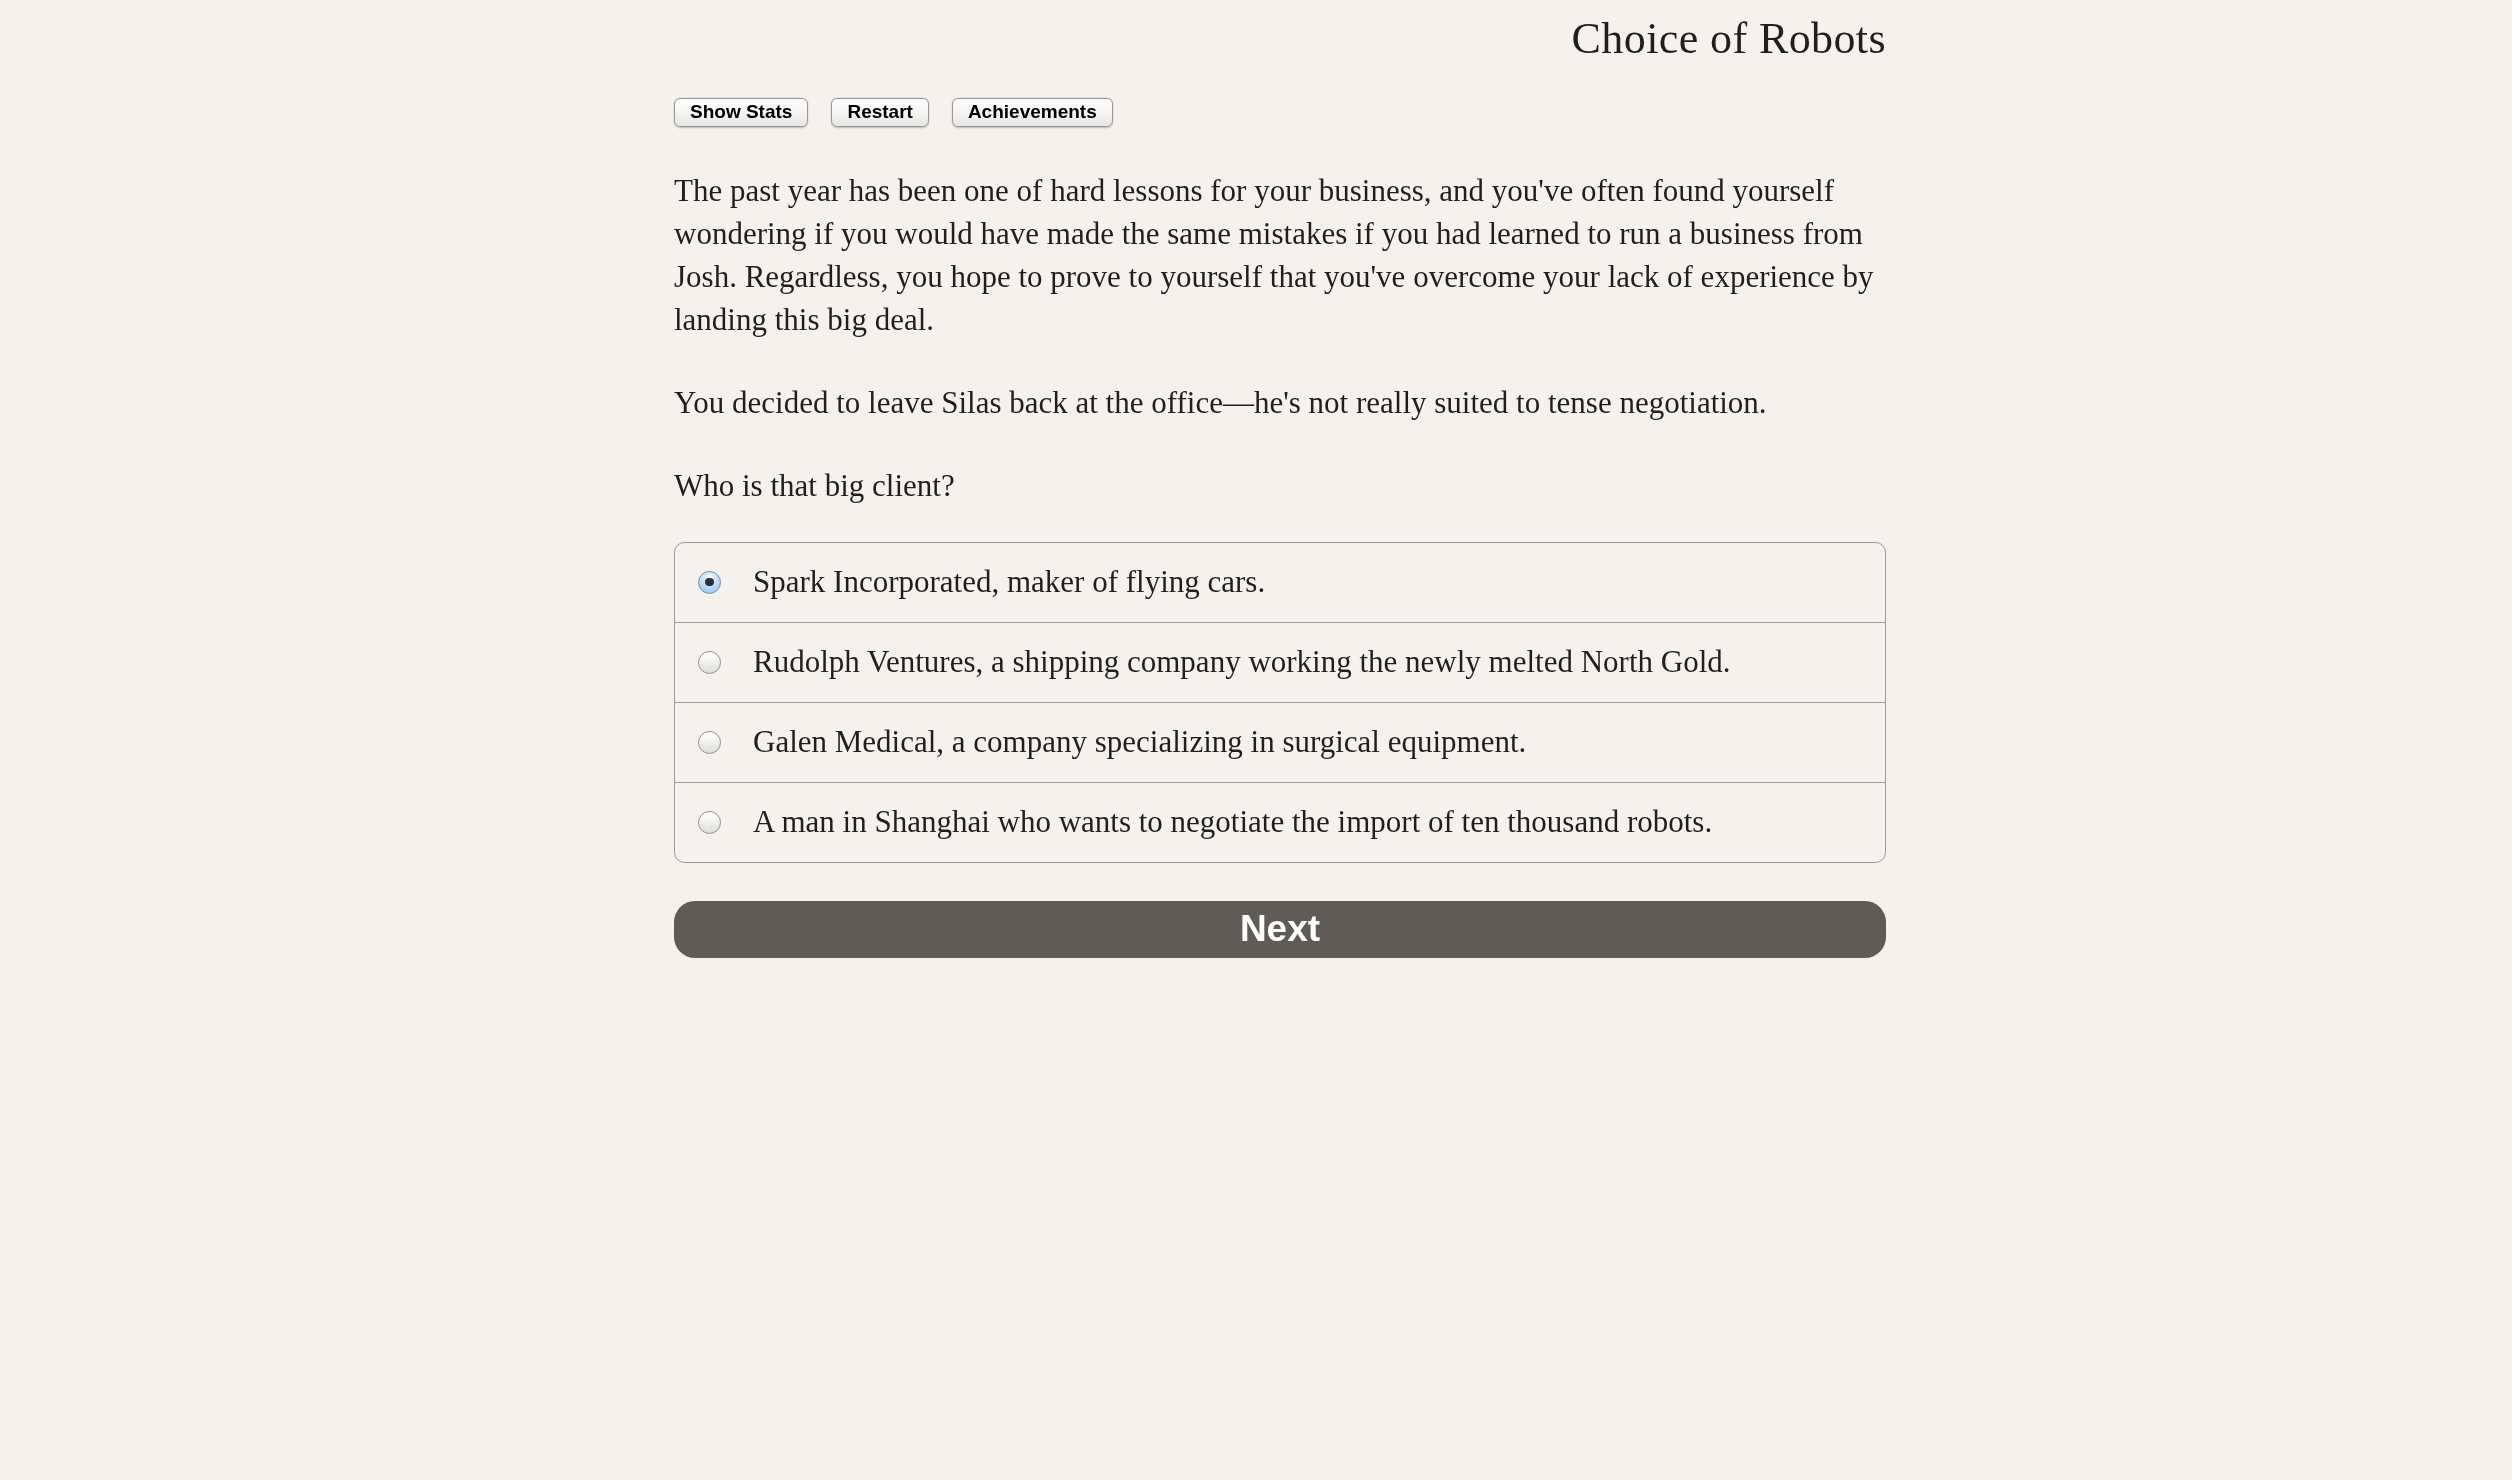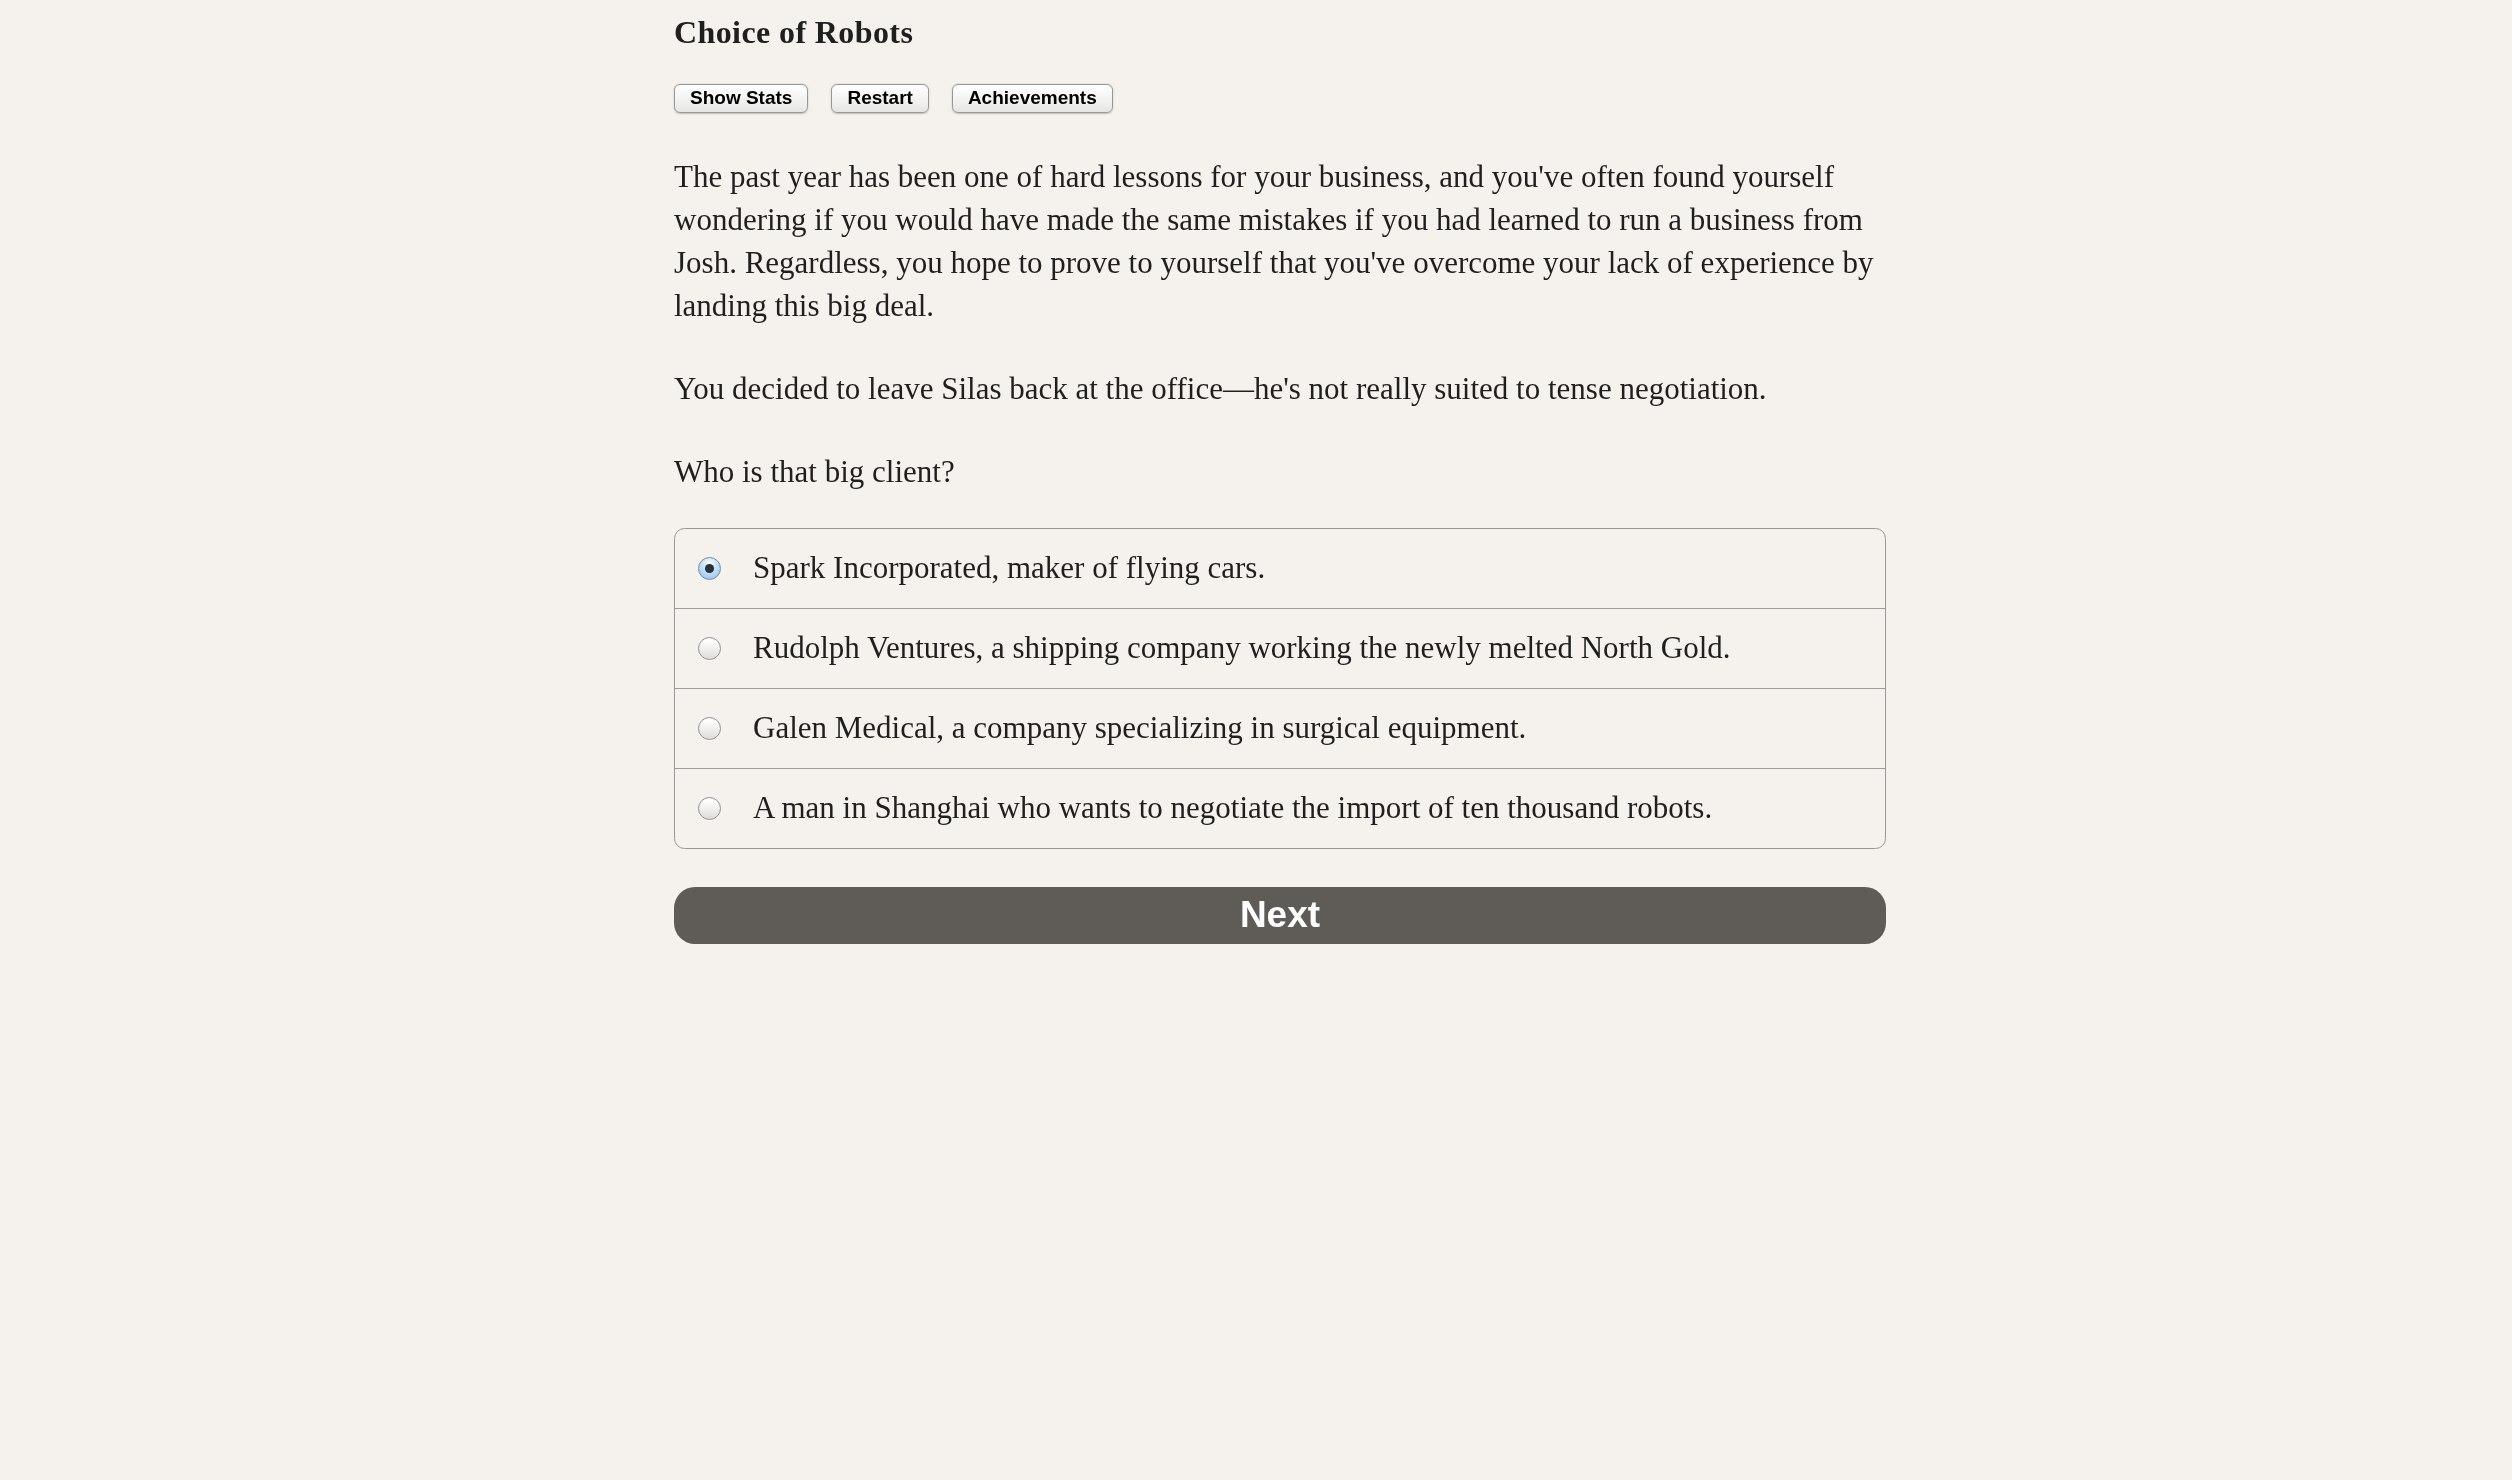--- a/index.html
+++ b/index.html
@@ -13,22 +13,22 @@
   html,body{margin:0;padding:0;}
   body{
     width:2512px;height:1481px;
     background:var(--page-background);
     color:var(--text);
     font-family:"Liberation Serif","DejaVu Serif",serif;
     overflow:hidden;
   }
   .content{width:1212px;margin-left:674px;}
   .title{
-    font-size:32px;font-weight:bold;line-height:1.15;
-    margin:14px 0 0;letter-spacing:0.4px;
+    font-size:44px;font-weight:normal;line-height:1.15;
+    margin:14px 0 0;letter-spacing:0.4px;text-align:right;
   }
   .byline{font-size:35px;font-weight:normal;margin:31px 0 0;}
   .toolbar{margin-top:33px;display:flex;gap:23px;}
   .toolbar button{
     height:29px;padding:0 15px;
     font-family:"Liberation Sans","DejaVu Sans",sans-serif;
     font-size:19px;font-weight:600;color:#000;
     border:0.9px solid #979797;border-radius:6.1px;
     background:linear-gradient(180deg,#ffffff 0%,#f5f5f4 45%,#e7e6e4 100%);
     box-shadow:0 0.9px 1.7px rgba(0,0,0,0.22);

